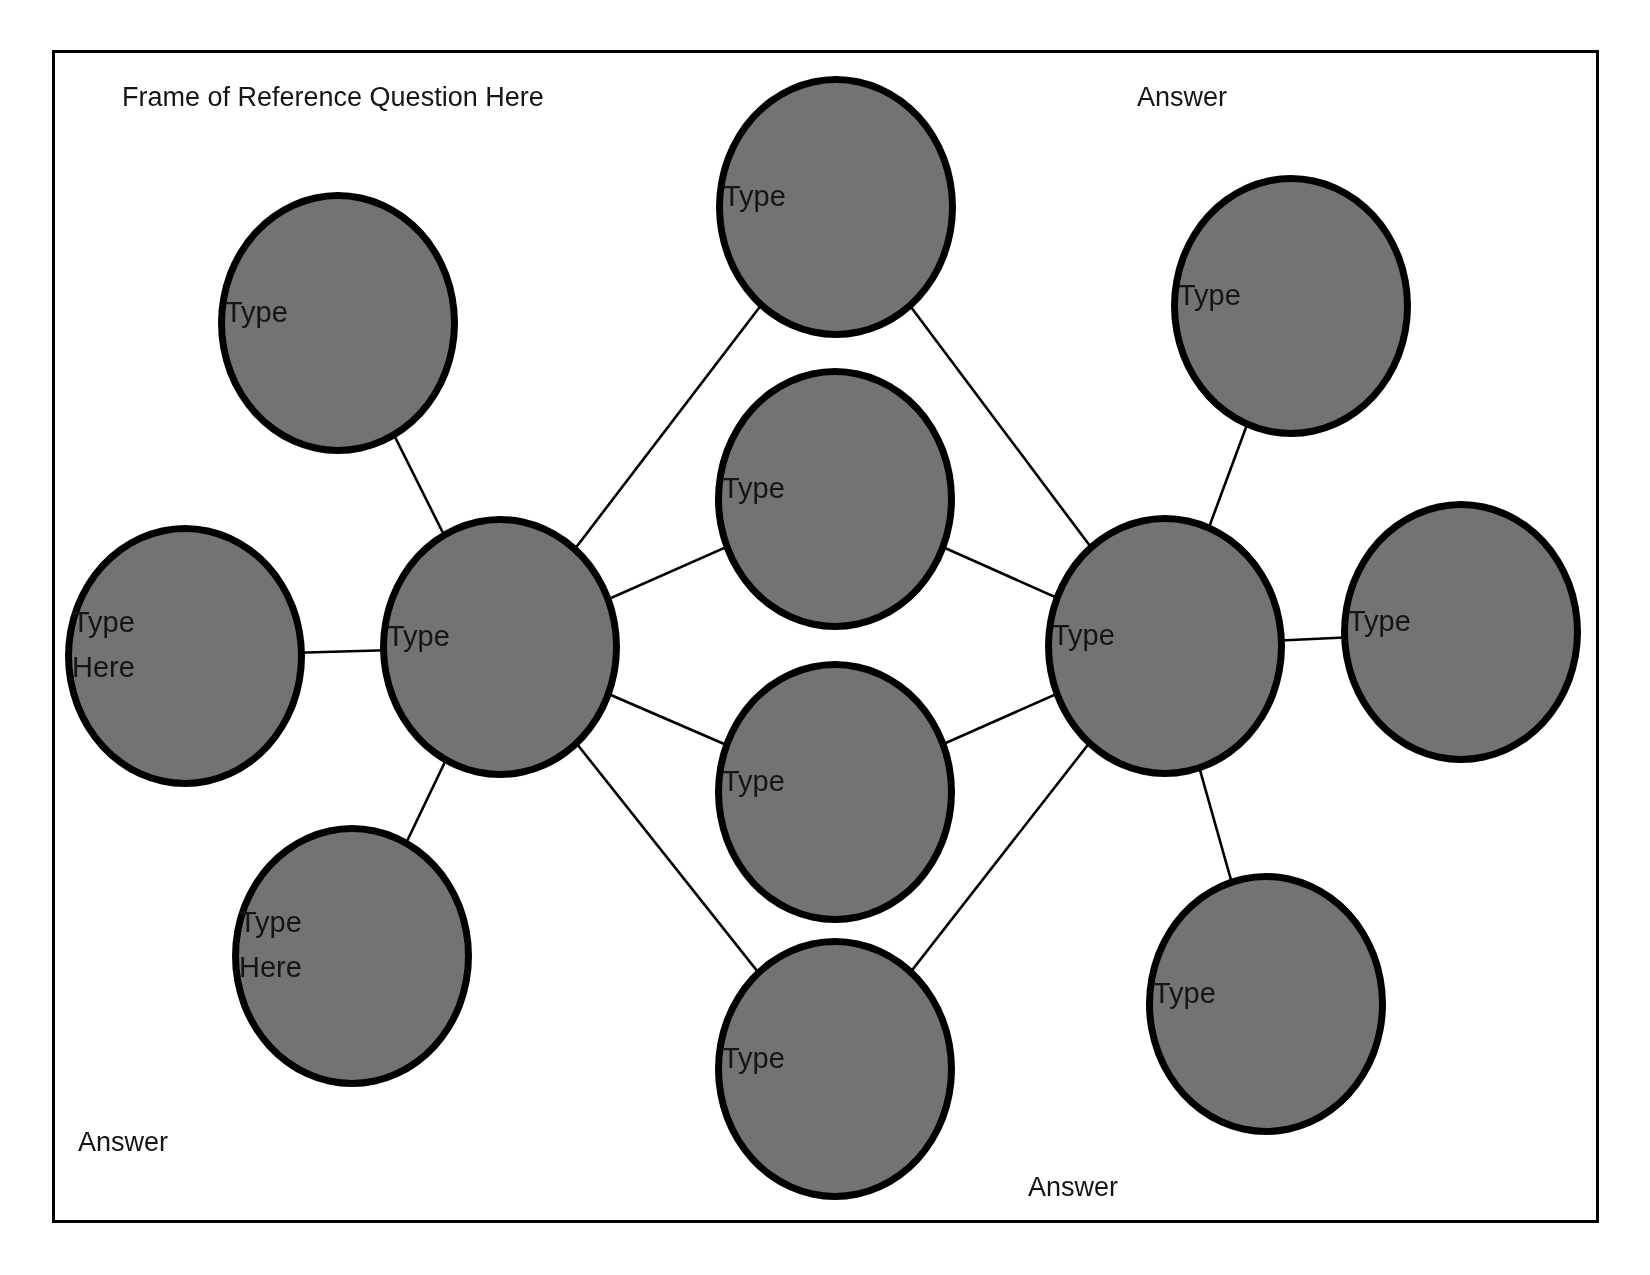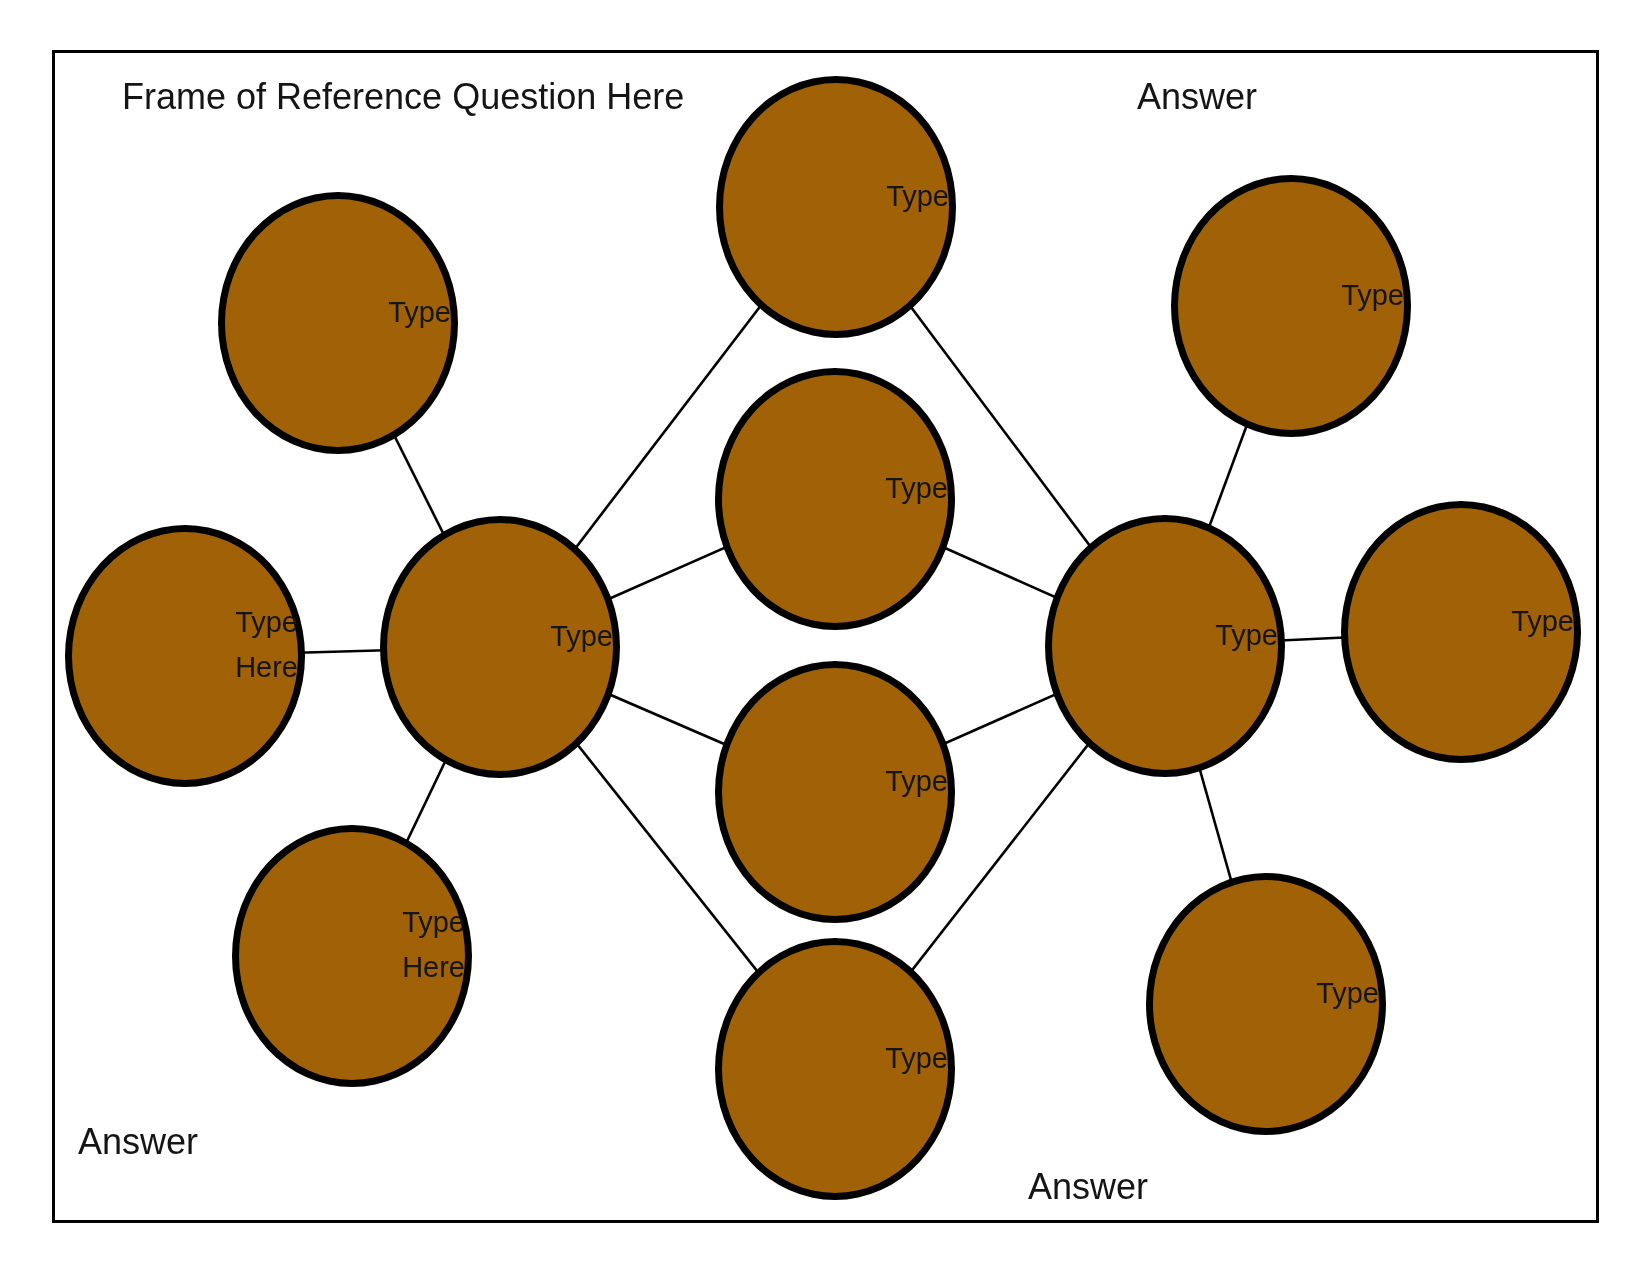--- a/index.html
+++ b/index.html
@@ -30,36 +30,36 @@
     left: 0;
     top: 0;
   }
   .node {
     position: absolute;
     width: 240px;
     height: 262px;
     box-sizing: border-box;
     border: 7px solid #000000;
     border-radius: 50%;
-    background: #a16207;
+    background: #737373;
     display: flex;
     align-items: center;
-    justify-content: flex-end;
+    justify-content: flex-start;
     text-align: center;
     padding-bottom: 22px;
     cursor: text;
   }
   .node-label {
     font-size: 29px;
     line-height: 45px;
     white-space: pre-line;
   }
   .corner-label {
     position: absolute;
-    font-size: 36px;
+    font-size: 27px;
     line-height: 38px;
     white-space: nowrap;
   }
   
   .n-top-left      { left: 218px;  top: 192px; }
   .n-left          { left: 65px;   top: 525px; }
   .n-left-hub      { left: 380px;  top: 516px; }
   .n-bottom-left   { left: 232px;  top: 825px; }
   .n-top-center    { left: 716px;  top: 76px;  }
   .n-center-upper  { left: 715px;  top: 368px; }

